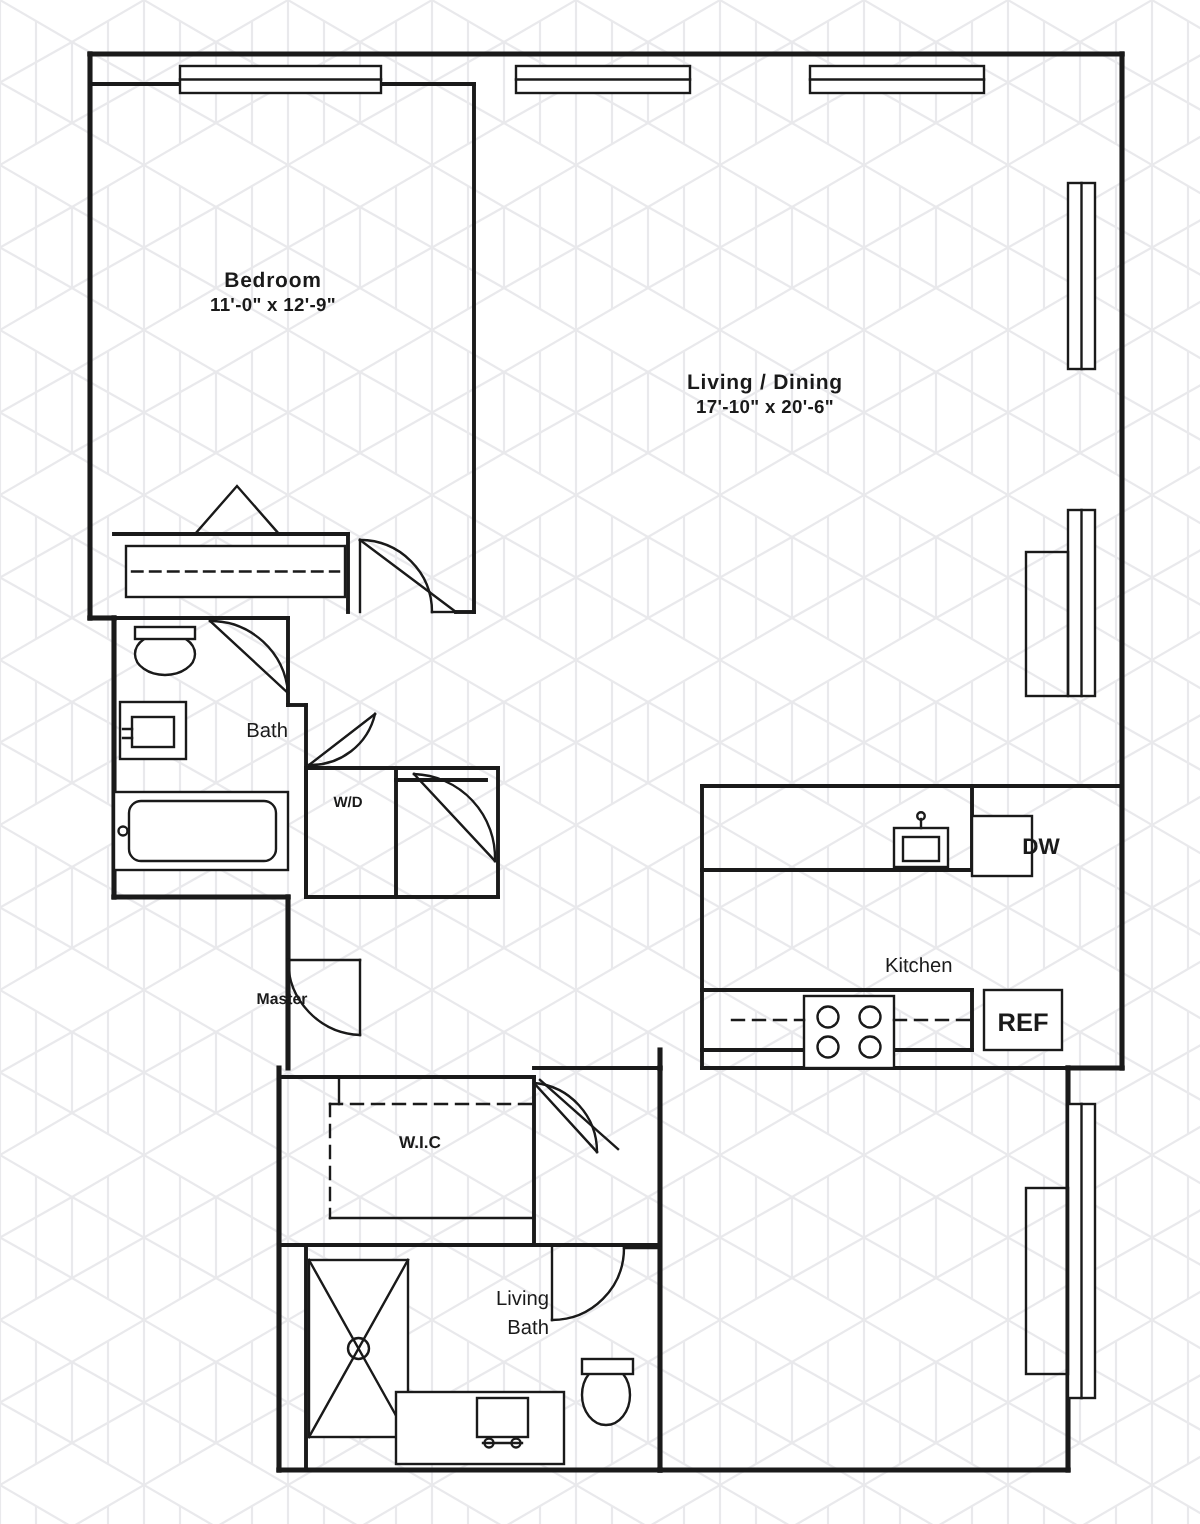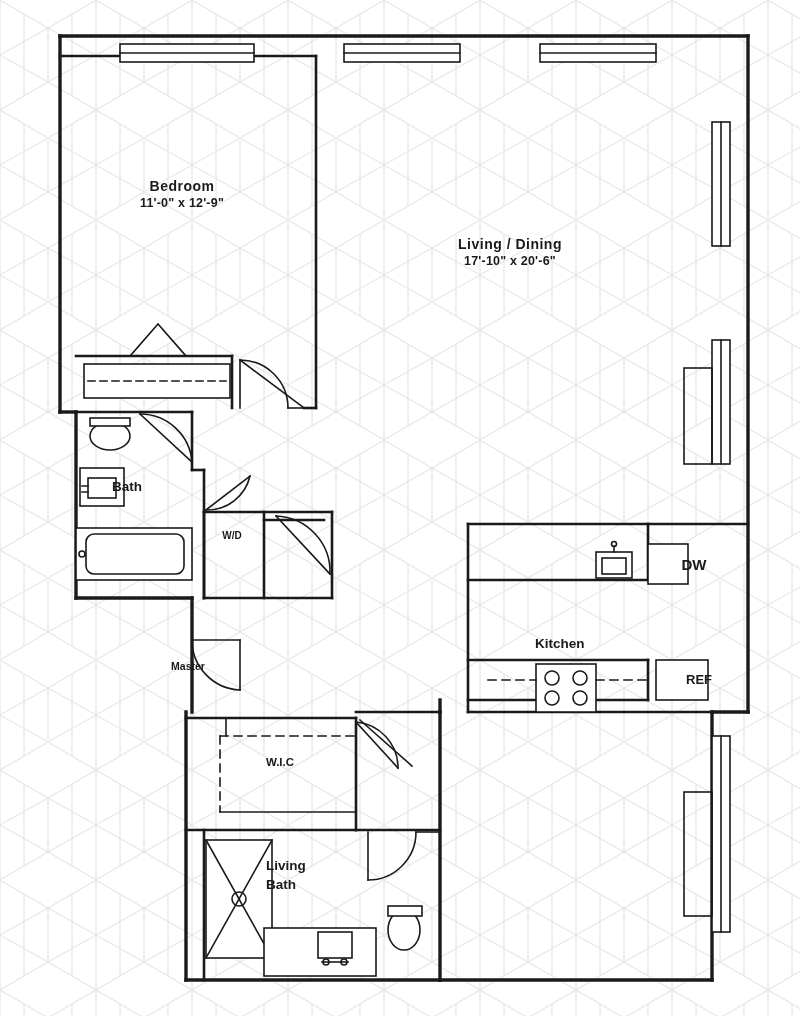--- a/index.html
+++ b/index.html
@@ -38,23 +38,23 @@
   }
   .room-label .dim {
     display: block;
     font-size: 12.5px;
     line-height: 16px;
     letter-spacing: 0.2px;
   }
   .small-label {
     position: absolute;
     font-size: 11px;
-    font-weight: bold;
+    font-weight: normal;
     color: #1a1a1a;
-    text-align: left;
+    text-align: right;
     white-space: nowrap;
     pointer-events: none;
   }
   .tiny-label {
     position: absolute;
     font-size: 10.5px;
     font-weight: bold;
     color: #1a1a1a;
     text-align: center;
     white-space: nowrap;
@@ -273,21 +273,21 @@
       </g>
 
     </g>
   </svg>
 
   <div class="room-label" style="left:92px; top:178px; width:180px;">
     <span class="name">Bedroom</span>
     <span class="dim">11'-0" x 12'-9"</span>
   </div>
 
-  <div class="room-label" style="left:400px; top:236px; width:220px;">
+  <div class="room-label" style="left:400px; top:246px; width:220px;">
     <span class="name">Living / Dining</span>
     <span class="dim">17'-10" x 20'-6"</span>
   </div>
 
 
   <div class="small-label" style="left:112px; top:479px; width:80px; font-size:13.5px;">
     <span>Bath</span>
   </div>
 
   <div class="small-label" style="left:535px; top:636px; width:100px; font-size:13.5px;">
@@ -308,17 +308,17 @@
   </div>
 
   <div class="tiny-label" style="left:202px; top:530px; width:60px; font-size:10px;">
     <span>W/D</span>
   </div>
 
   <div class="tiny-label" style="left:664px; top:556px; width:60px; font-size:15px;">
     <span>DW</span>
   </div>
 
-  <div class="tiny-label" style="left:652px; top:672px; width:60px; font-size:13px;text-align:right;">
+  <div class="tiny-label" style="left:652px; top:672px; width:60px; font-size:17px;">
     <span>REF</span>
   </div>
 
 </div>
 
 </body></html>

